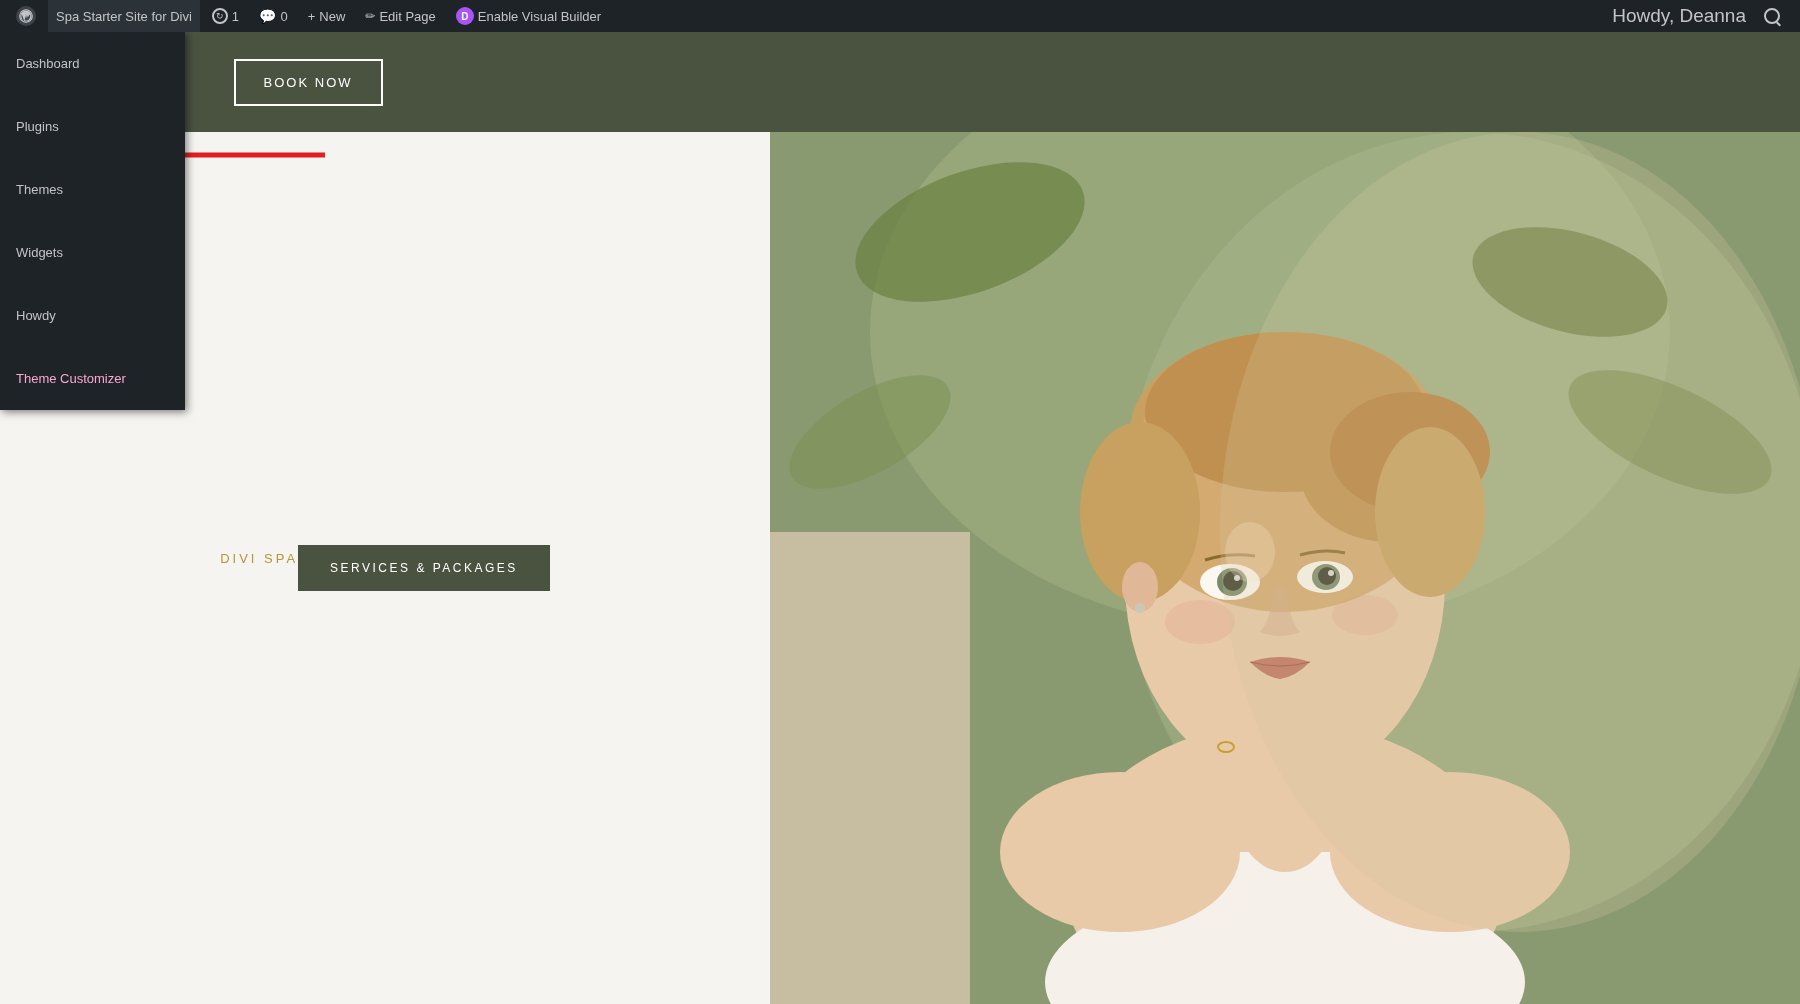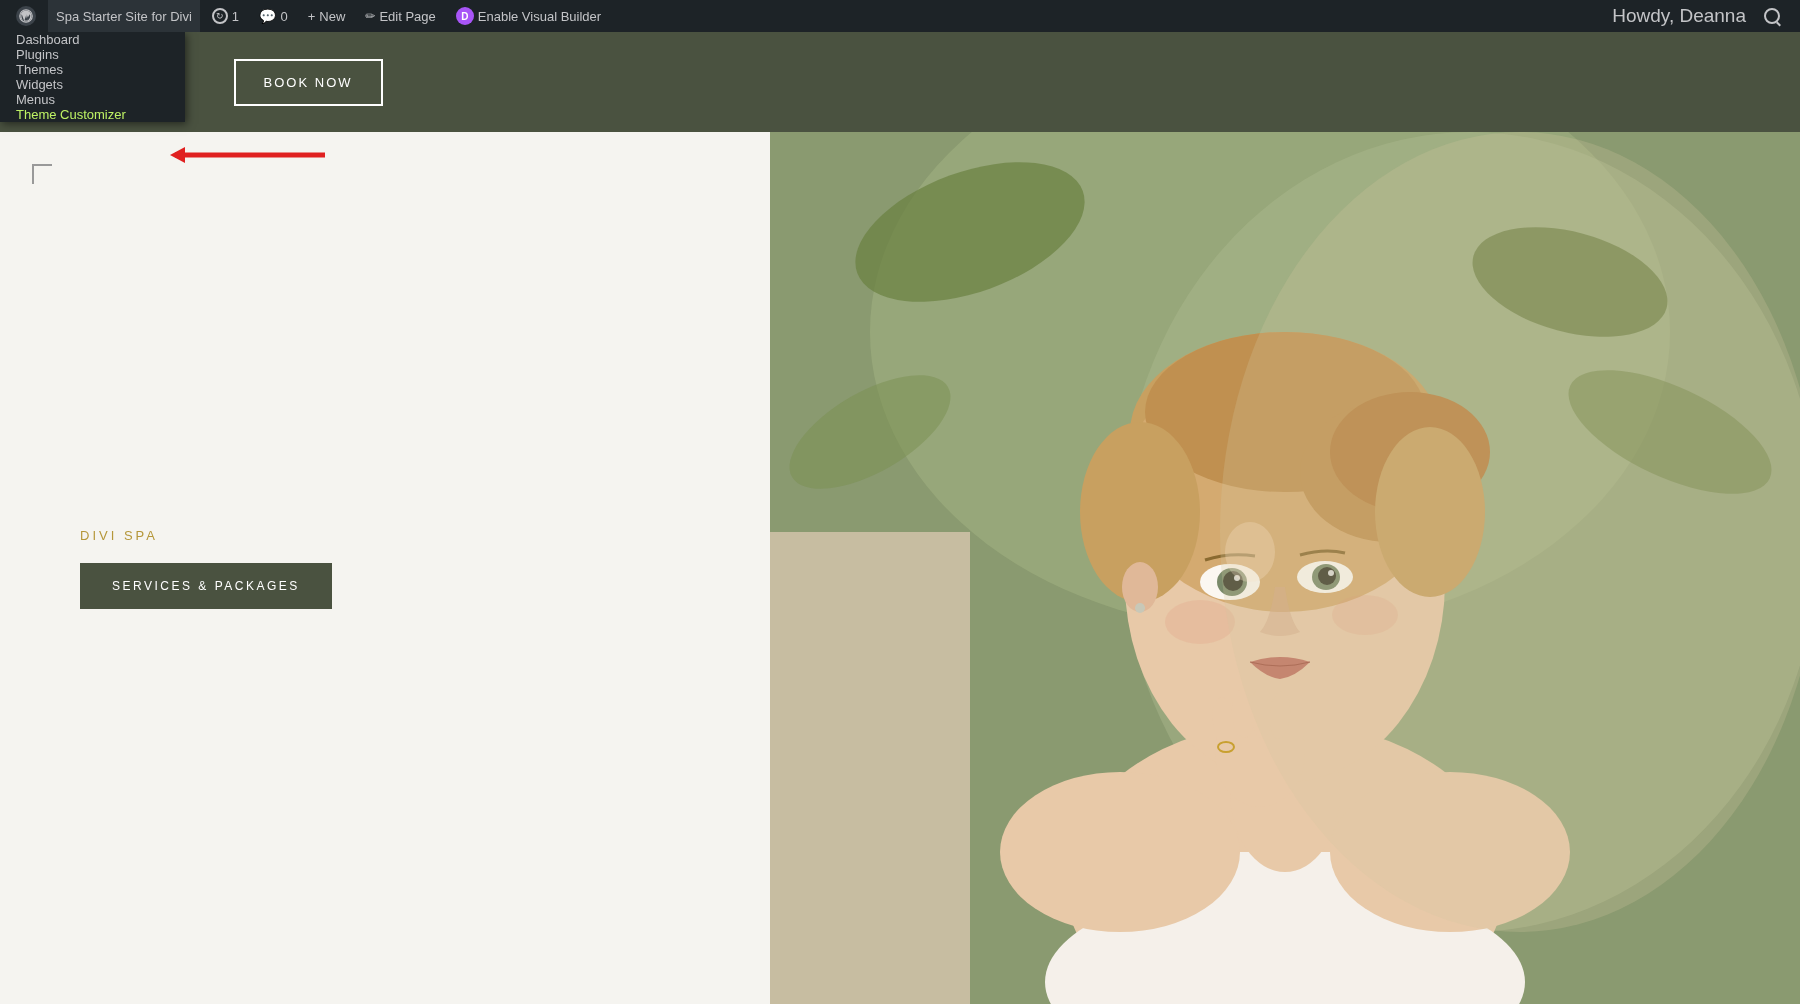--- a/index.html
+++ b/index.html
@@ -91,28 +91,28 @@
       position: absolute;
       top: 32px;
       left: 0;
       background: #1d2327;
       width: 185px;
       z-index: 999;
       box-shadow: 2px 2px 8px rgba(0,0,0,0.5);
     }
     .dropdown-item {
       display: block;
-      padding: 0 16px;
+      padding: 24px 16px;
       color: #c3c4c7;
       font-family: -apple-system, BlinkMacSystemFont, "Segoe UI", sans-serif;
       font-size: 13px;
       cursor: pointer;
       text-decoration: none;
     }
-    .dropdown-item.highlighted { color: #bef264; }
+    .dropdown-item.highlighted { color: #f9a8d4; }
 
     
     .arrow-annotation {
       position: absolute;
       top: 140px;
       left: 170px;
       z-index: 998;
     }
 
     
@@ -174,23 +174,22 @@
       display: flex;
       height: calc(1004px - 32px - 100px);
       position: relative;
     }
 
     
     #content-left {
       width: 770px;
       background: #f5f4f0;
       display: flex;
-      flex-direction: column;
       justify-content: center;
-      align-items: flex-start;
+      align-items: center;
       padding: 60px 80px;
       position: relative;
     }
     .corner-bracket {
       position: absolute;
       top: 32px;
       left: 32px;
       width: 20px;
       height: 20px;
       border-top: 2px solid #999;
@@ -308,21 +307,21 @@
     <span>Howdy, Deanna</span>
     <div class="search-icon-admin"></div>
   </div>
 </div>
 
 <div id="dropdown-menu">
   <a class="dropdown-item">Dashboard</a>
   <a class="dropdown-item">Plugins</a>
   <a class="dropdown-item">Themes</a>
   <a class="dropdown-item">Widgets</a>
-  <a class="dropdown-item">Menus</a>
+  <a class="dropdown-item">Howdy</a>
   <a class="dropdown-item highlighted">Theme Customizer</a>
 </div>
 
 <div class="arrow-annotation">
   <svg width="160" height="30" viewBox="0 0 160 30">
     <line x1="155" y1="15" x2="5" y2="15" stroke="#e02020" stroke-width="5"></line>
     <polygon points="0,15 15,7 15,23" fill="#e02020"></polygon>
   </svg>
 </div>
 

